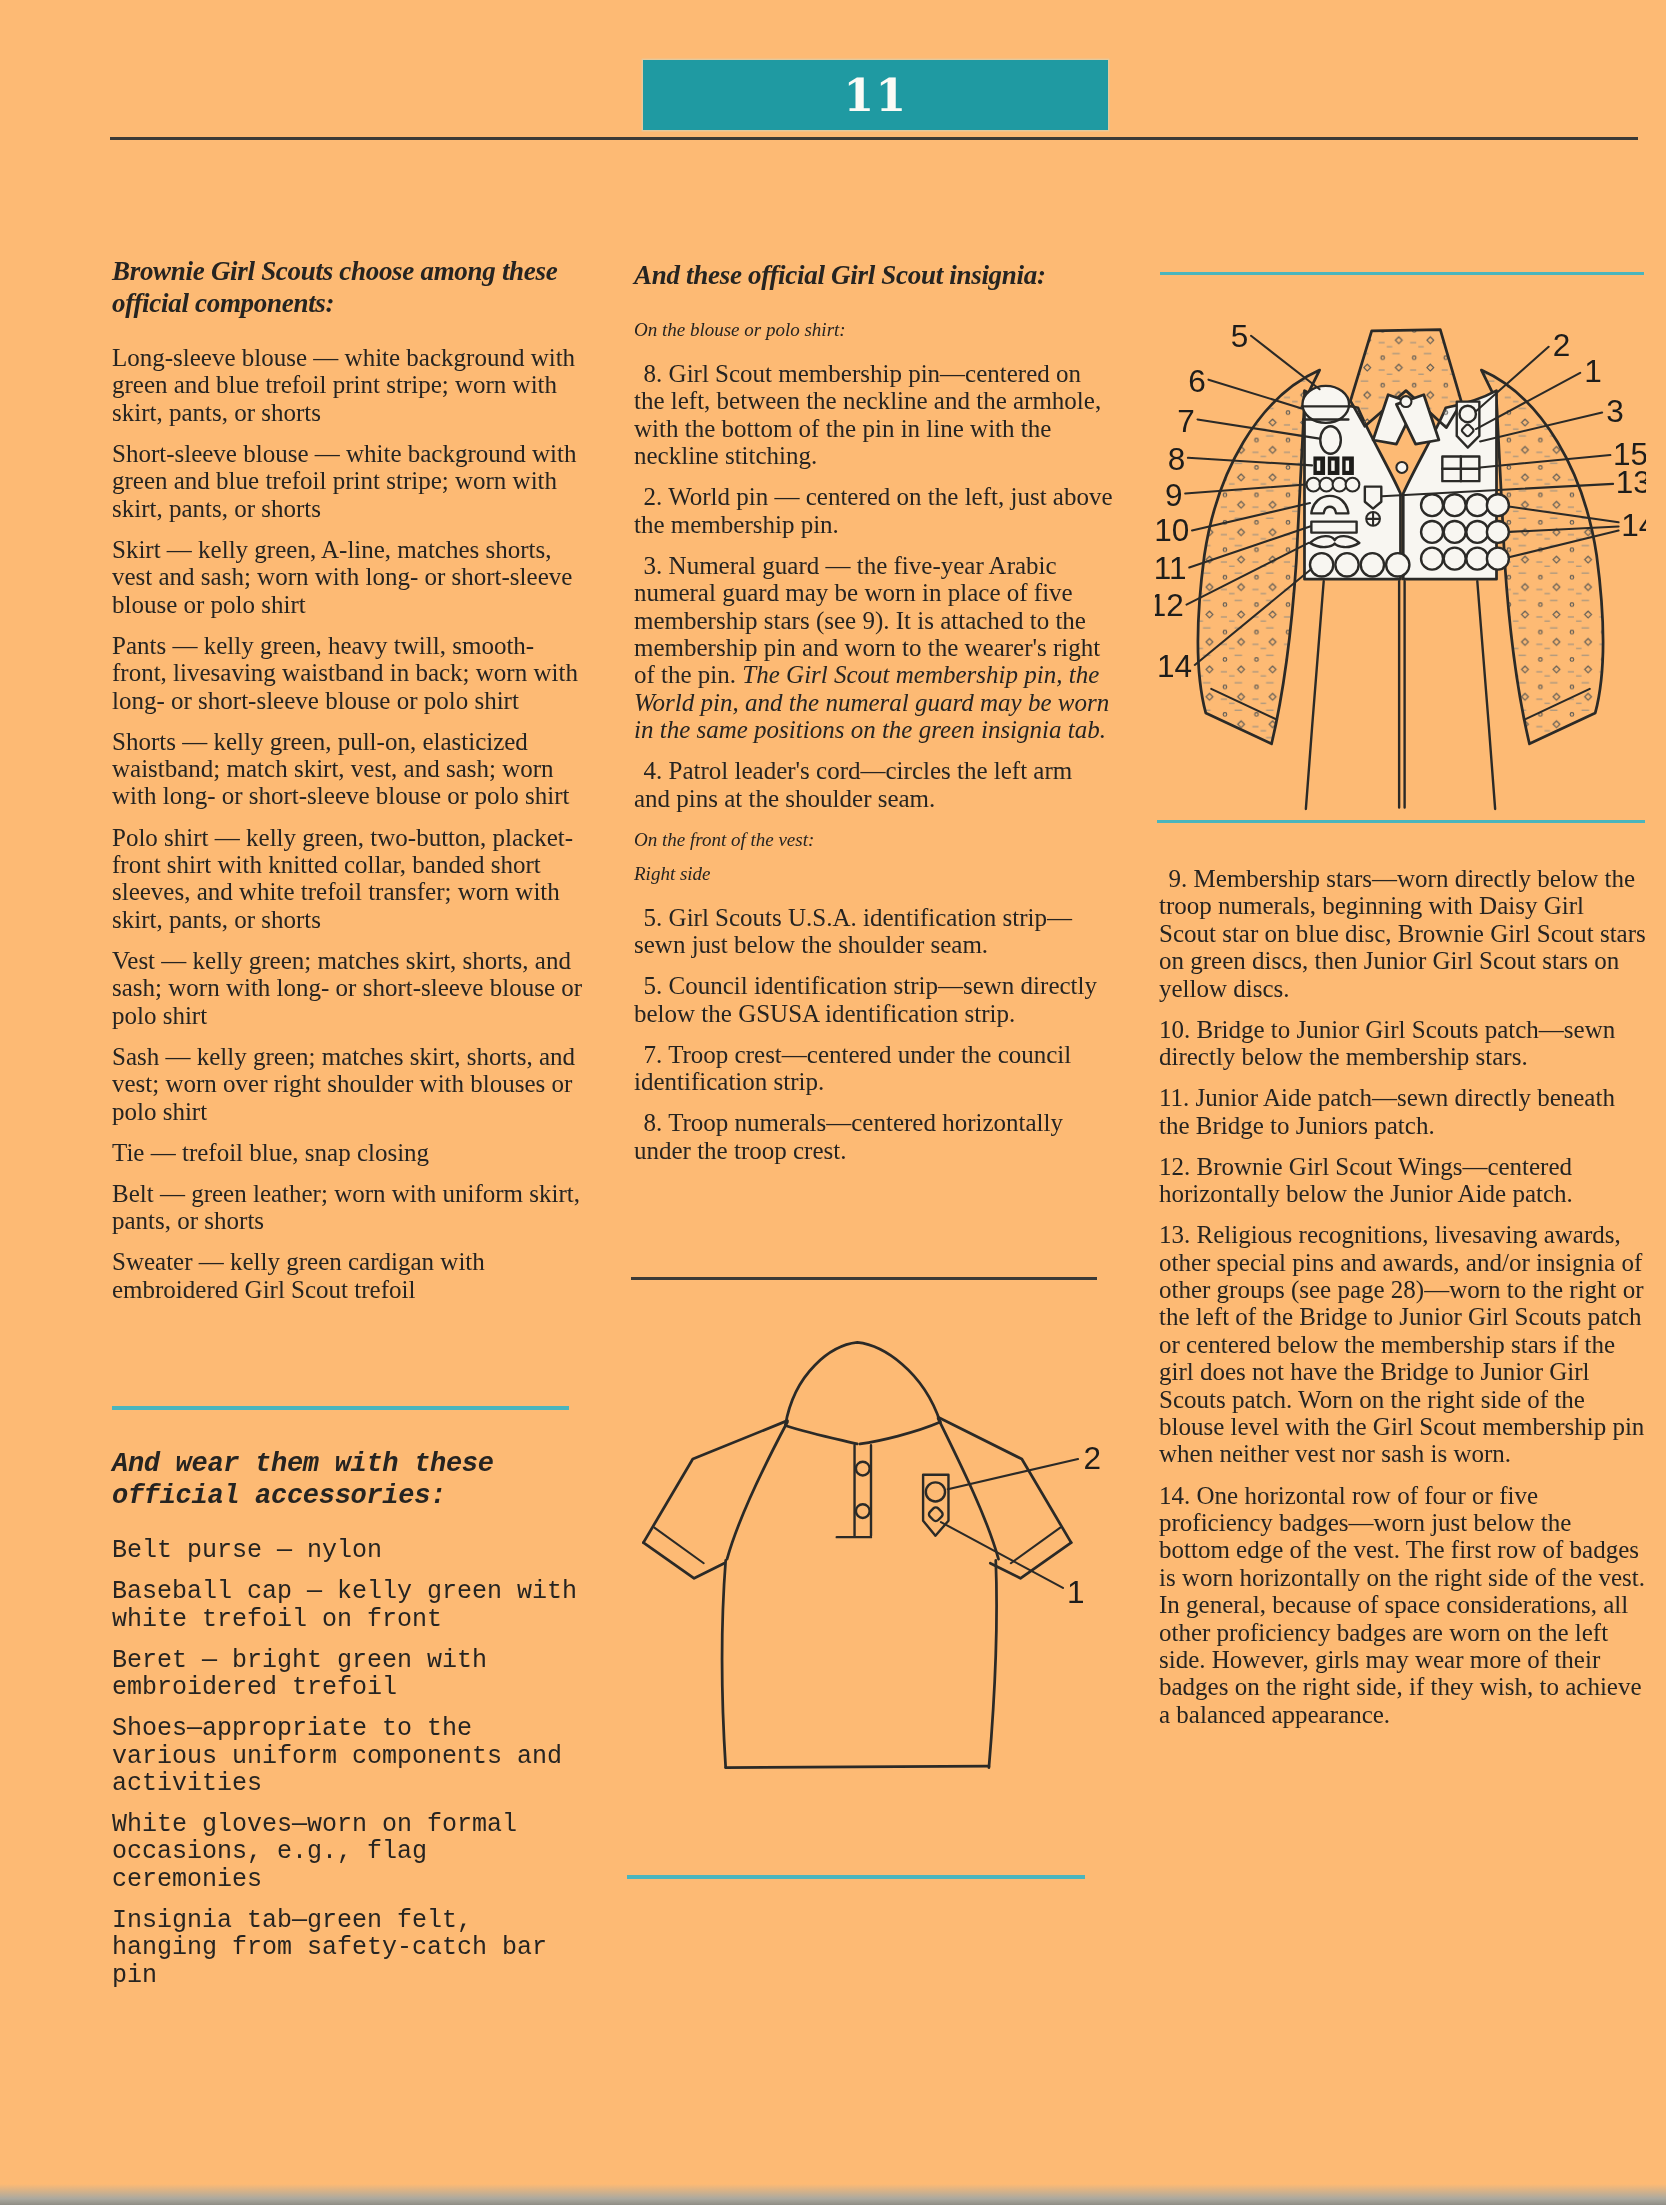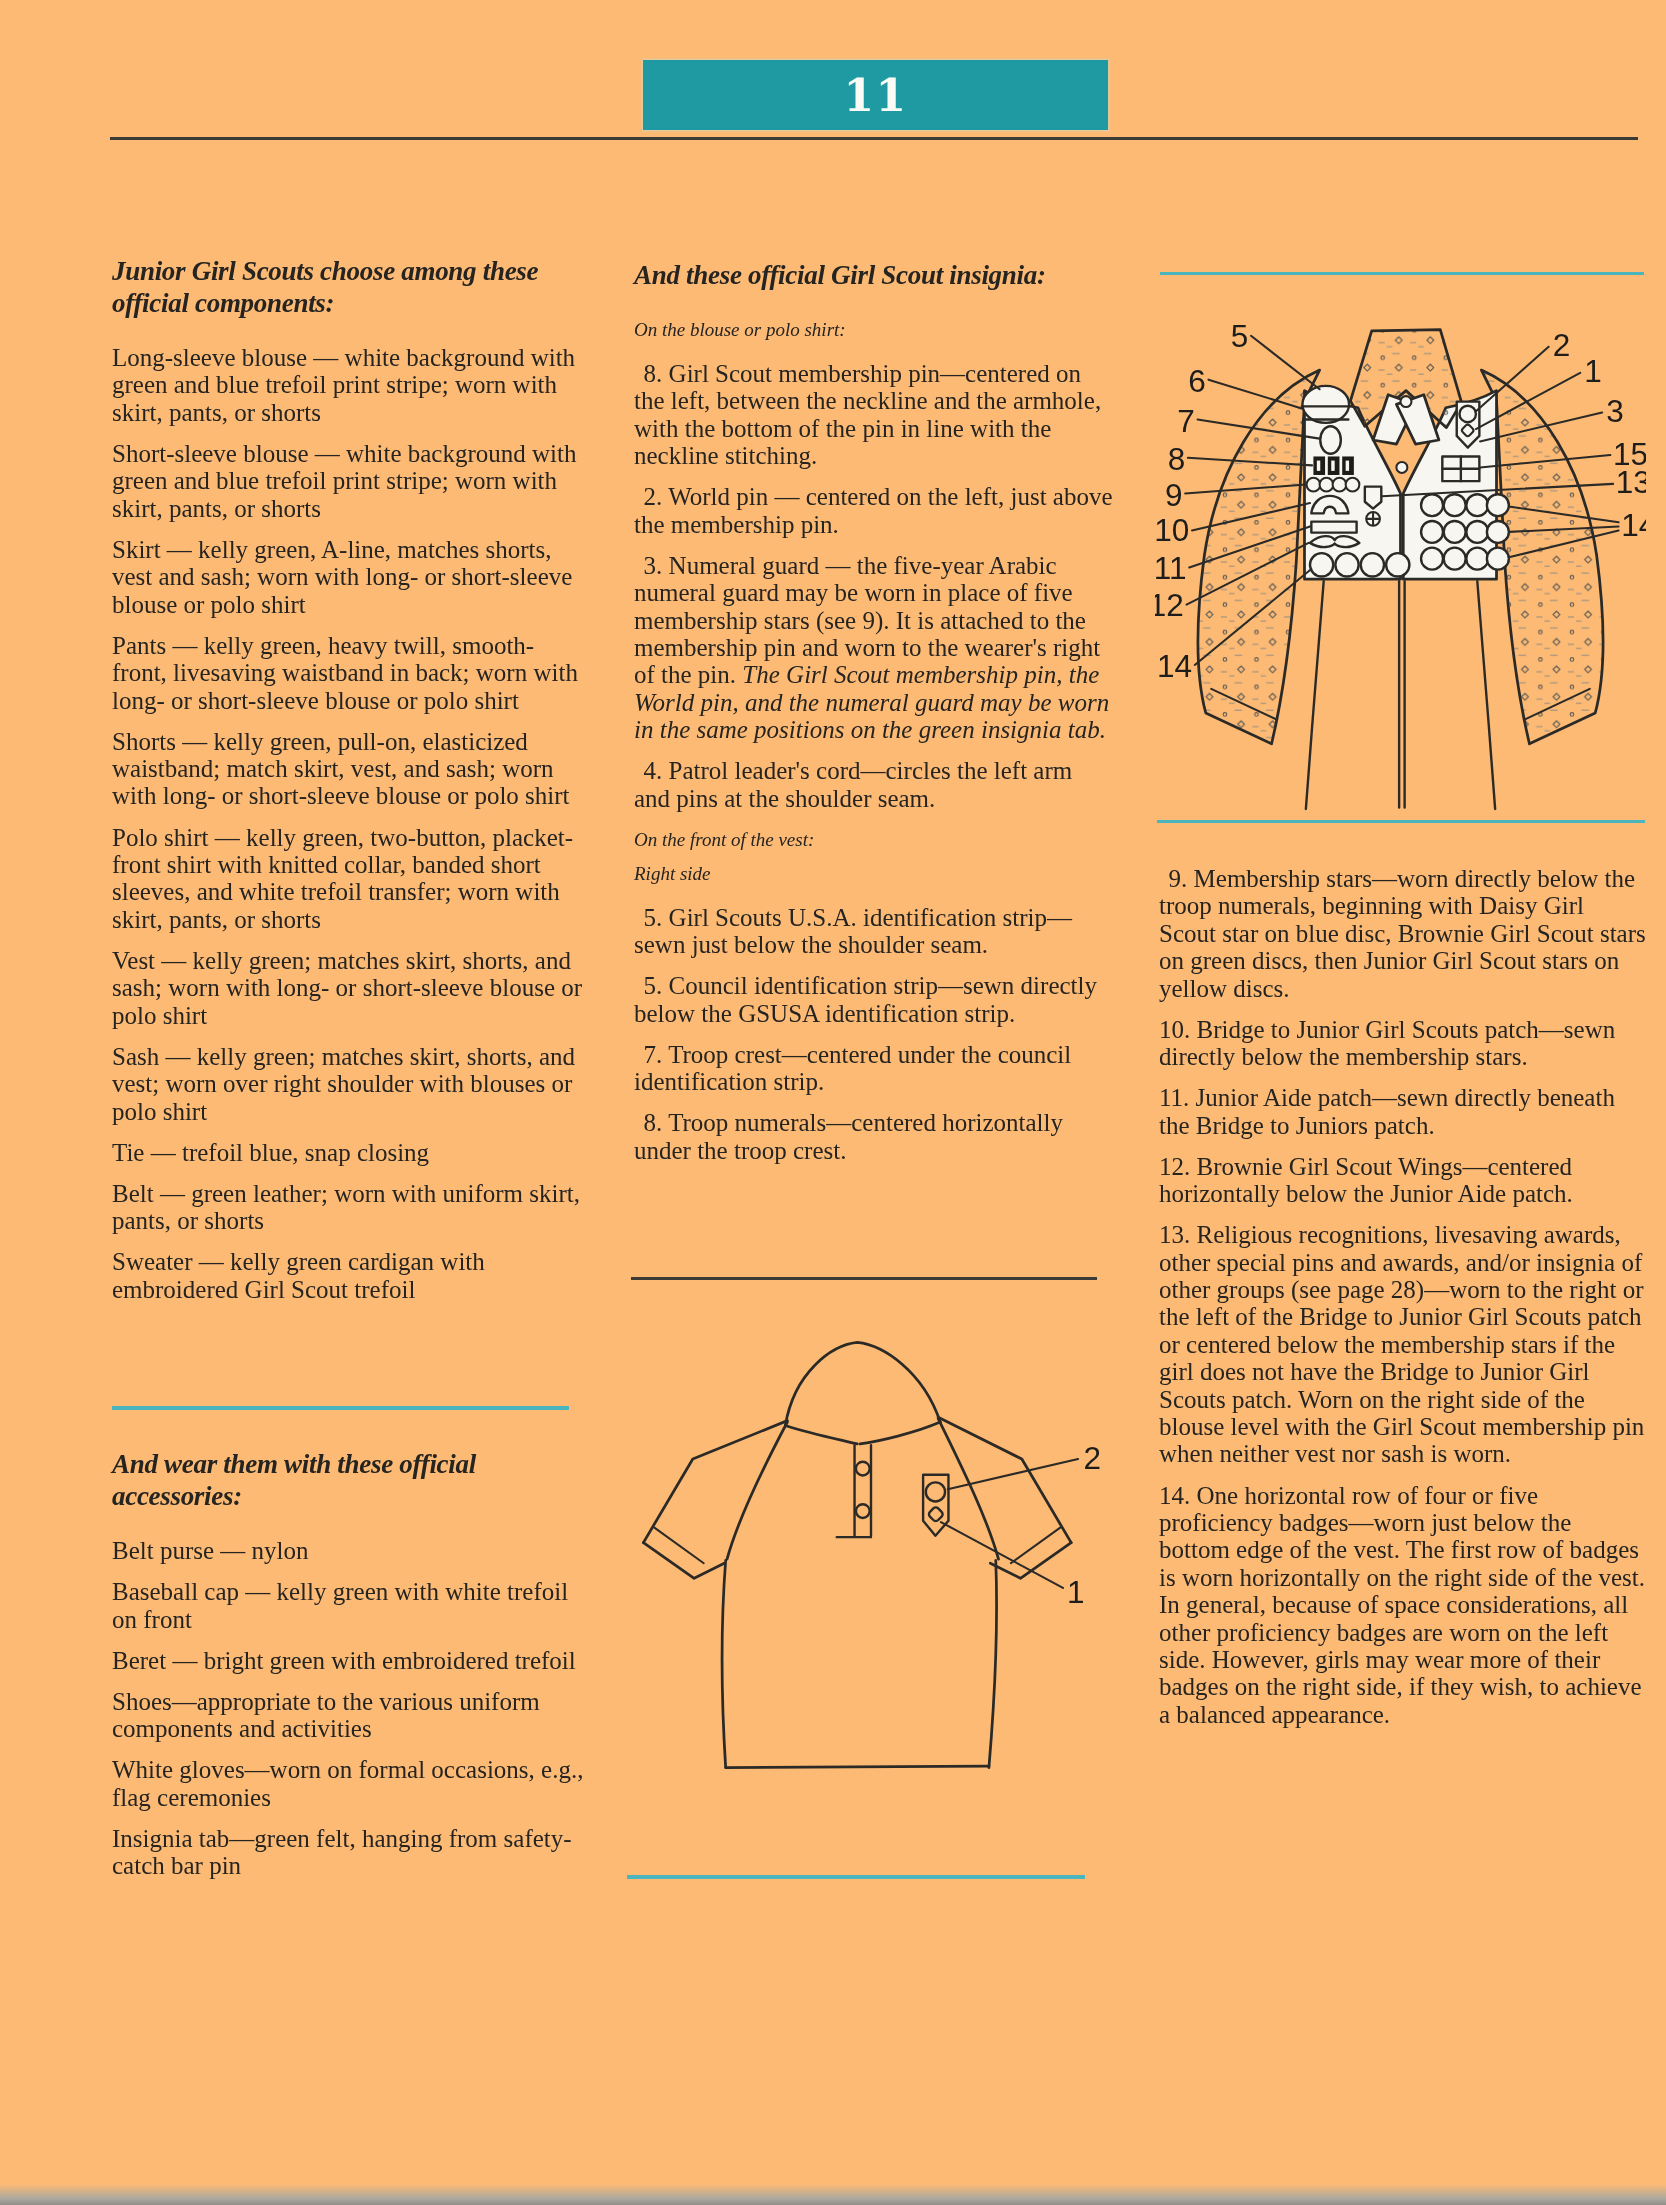--- a/index.html
+++ b/index.html
@@ -11,21 +11,21 @@
   .pagenum-block{
     position:absolute;left:643px;top:60px;width:465px;height:70px;
     background:#1f9aa2;display:flex;align-items:center;justify-content:center;
     box-shadow:0 0 0 1.4px rgba(180,230,232,.35);
   }
   .pagenum-block .num{color:#fbfbf6;font-size:44px;font-weight:bold;font-family:"DejaVu Serif",serif;letter-spacing:1.4px;}
   .rule{position:absolute;background:#3c3b37;}
   .tealrule{position:absolute;background:#4ab5bd;}
   .col{position:absolute;}
   .col-left1{left:112px;top:255px;width:473px;}
-  .col-left2{left:112px;top:1448px;width:473px;}
+  .col-left2{left:112px;top:1448px;width:473px;font-family:Liberation Mono, monospace;}
   .col-mid{left:634px;top:259px;width:480px;}
   .col-right{left:1159px;top:865px;width:488px;}
   h2.h{font-weight:bold;font-style:italic;font-size:27px;line-height:32px;margin:0 0 25px 0;letter-spacing:-0.3px;}
   .nowrap{white-space:nowrap;}
   p.sub{font-style:italic;font-size:19px;line-height:27.4px;margin:0 0 16.5px 0;}
   p.sub.tight{margin:0 0 6.9px 0;}
   p.item{font-size:25px;line-height:27.4px;margin:0 0 13.7px 0;}
   p.num{text-indent:9.6px;}
   p.mt{margin-top:15px;}
   .ital{font-style:italic;}
@@ -40,21 +40,21 @@
 <body>
 
 <div class="page">
 
   <div class="pagenum-block">
     <span class="num">11</span>
   </div>
   <div class="rule" style="left:110px;top:137px;width:1528px;height:3.4px;"></div>
 
   <div class="col col-left1">
-    <h2 class="h">Junior Girl Scouts choose among these official components:</h2>
+    <h2 class="h">Brownie Girl Scouts choose among these official components:</h2>
     <p class="item">Long-sleeve blouse — white background with green and blue trefoil print stripe; worn with skirt, pants, or shorts</p>
     <p class="item">Short-sleeve blouse — white background with green and blue trefoil print stripe; worn with skirt, pants, or shorts</p>
     <p class="item">Skirt — kelly green, A-line, matches shorts, vest and sash; worn with long- or short-sleeve blouse or polo shirt</p>
     <p class="item">Pants — kelly green, heavy twill, smooth-front, livesaving waistband in back; worn with long- or short-sleeve blouse or polo shirt</p>
     <p class="item">Shorts — kelly green, pull-on, elasticized waistband; match skirt, vest, and sash; worn with long- or short-sleeve blouse or polo shirt</p>
     <p class="item">Polo shirt — kelly green, two-button, placket-front shirt with knitted collar, banded short sleeves, and white trefoil transfer; worn with skirt, pants, or shorts</p>
     <p class="item">Vest — kelly green; matches skirt, shorts, and sash; worn with long- or short-sleeve blouse or polo shirt</p>
     <p class="item">Sash — kelly green; matches skirt, shorts, and vest; worn over right shoulder with blouses or polo shirt</p>
     <p class="item">Tie — trefoil blue, snap closing</p>
     <p class="item">Belt — green leather; worn with uniform skirt, pants, or shorts</p>

